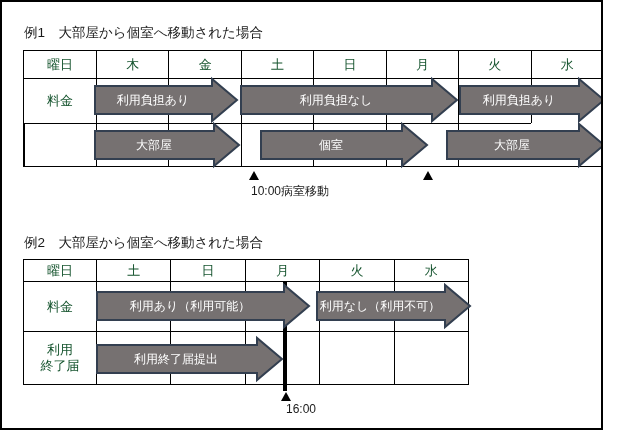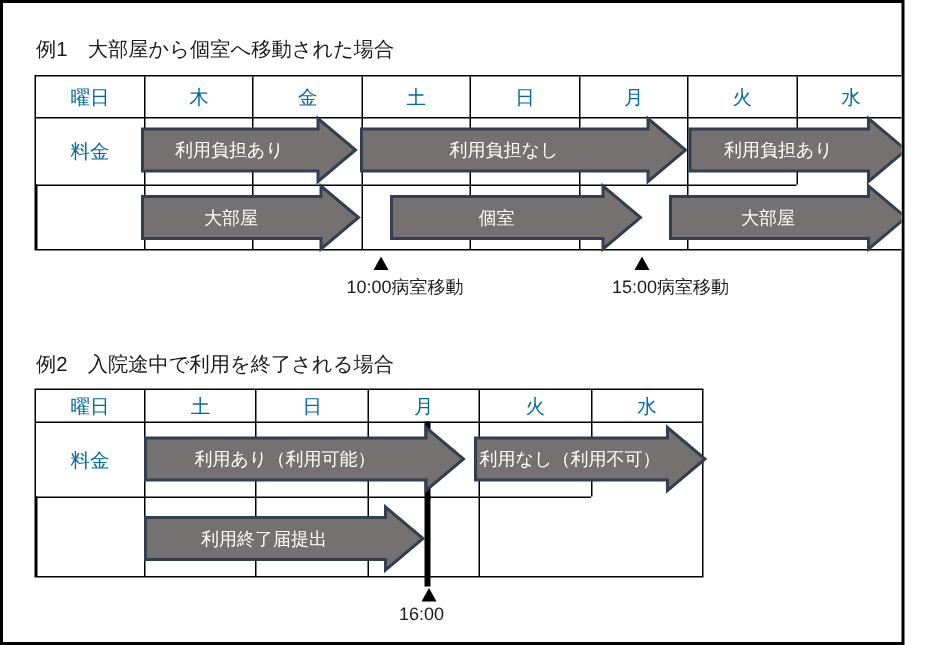--- a/index.html
+++ b/index.html
@@ -40,21 +40,21 @@
     grid-template-columns:72px repeat(5,1fr);
     grid-template-rows:21px 50px 1fr;
   }
   .cell{
     border-left:1px solid #000;
     border-top:1px solid #000;
     display:flex;
     align-items:center;
     justify-content:center;
     font-size:13px;
-    color:#0369a1;
+    color:#14532d;
   }
   .cell.nbl{border-left:none;}
   .cell.nbt{border-top:none;}
   .cell.two-line{flex-direction:column;line-height:16px;}
 
   .thick-line{
     position:absolute;
     left:281px;top:279px;
     width:4px;height:110px;
     background:#000;
@@ -84,20 +84,21 @@
   }
   #marker1-tri{left:247px;top:169px;}
   #marker2-tri{left:421px;top:169px;}
   #marker3-tri{left:279px;top:390px;}
   .marker-label{
     position:absolute;
     font-size:12px;
     white-space:nowrap;
     color:#1a1a1a;
     z-index:2;
+    margin-left:20px;
   }
   #marker1-label{left:229px;top:181px;}
   #marker2-label{left:406px;top:181px;}
   #marker3-label{left:264px;top:400px;}
 </style>
 </head>
 <body>
 
 <div id="page">
 
@@ -154,40 +155,43 @@
     <text x="71" y="26" text-anchor="middle">個室</text>
   </svg>
   <svg class="arrow" style="left:444px;top:121px" width="159" height="44">
     <polygon points="1,8 133,8 133,1 158,22 133,43 133,36 1,36"></polygon>
     <text x="66" y="26" text-anchor="middle">大部屋</text>
   </svg>
 
   <div id="marker1-tri" class="tri"></div>
   <div id="marker1-label" class="marker-label">10:00病室移動</div>
   <div id="marker2-tri" class="tri"></div>
-  <div id="marker2-label" class="marker-label">15:00病室移動</div>
-
-  <div id="title2" class="title">例2　入院途中で利用を終了される場合</div>
+
+  <div id="title2" class="title">例2　大部屋から個室へ移動された場合</div>
 
   <div id="table2" class="tbl">
 
     <div class="cell nbl nbt">曜日</div>
     <div class="cell nbt">土</div>
     <div class="cell nbt">日</div>
     <div class="cell nbt">月</div>
     <div class="cell nbt">火</div>
     <div class="cell nbt">水</div>
 
     <div class="cell nbl">料金</div>
     <div class="cell"></div>
     <div class="cell"></div>
     <div class="cell"></div>
     <div class="cell"></div>
     <div class="cell"></div>
 
+    <div class="cell nbl two-line">
+      <span>利用</span>
+      <span>終了届</span>
+    </div>
     <div class="cell"></div>
     <div class="cell"></div>
     <div class="cell"></div>
     <div class="cell"></div>
     <div class="cell"></div>
   </div>
 
   <div class="thick-line"></div>
 
   <svg class="arrow" style="left:94px;top:282px" width="214" height="44">

